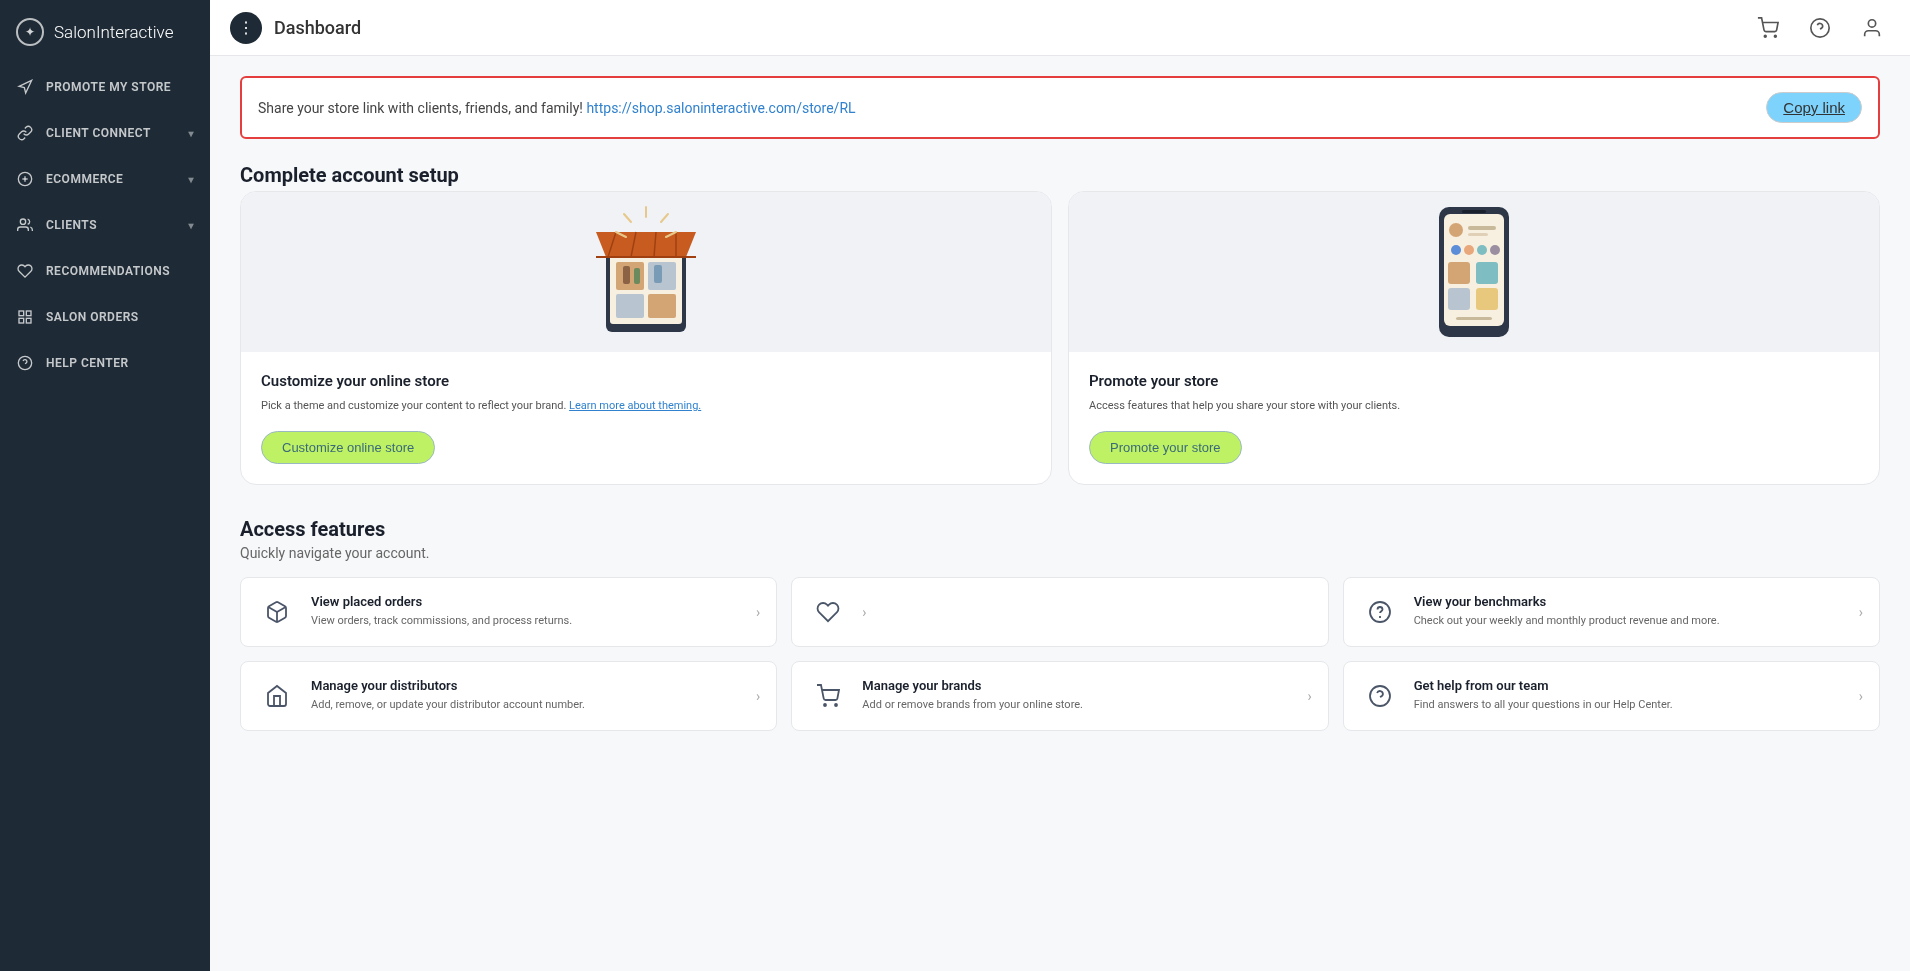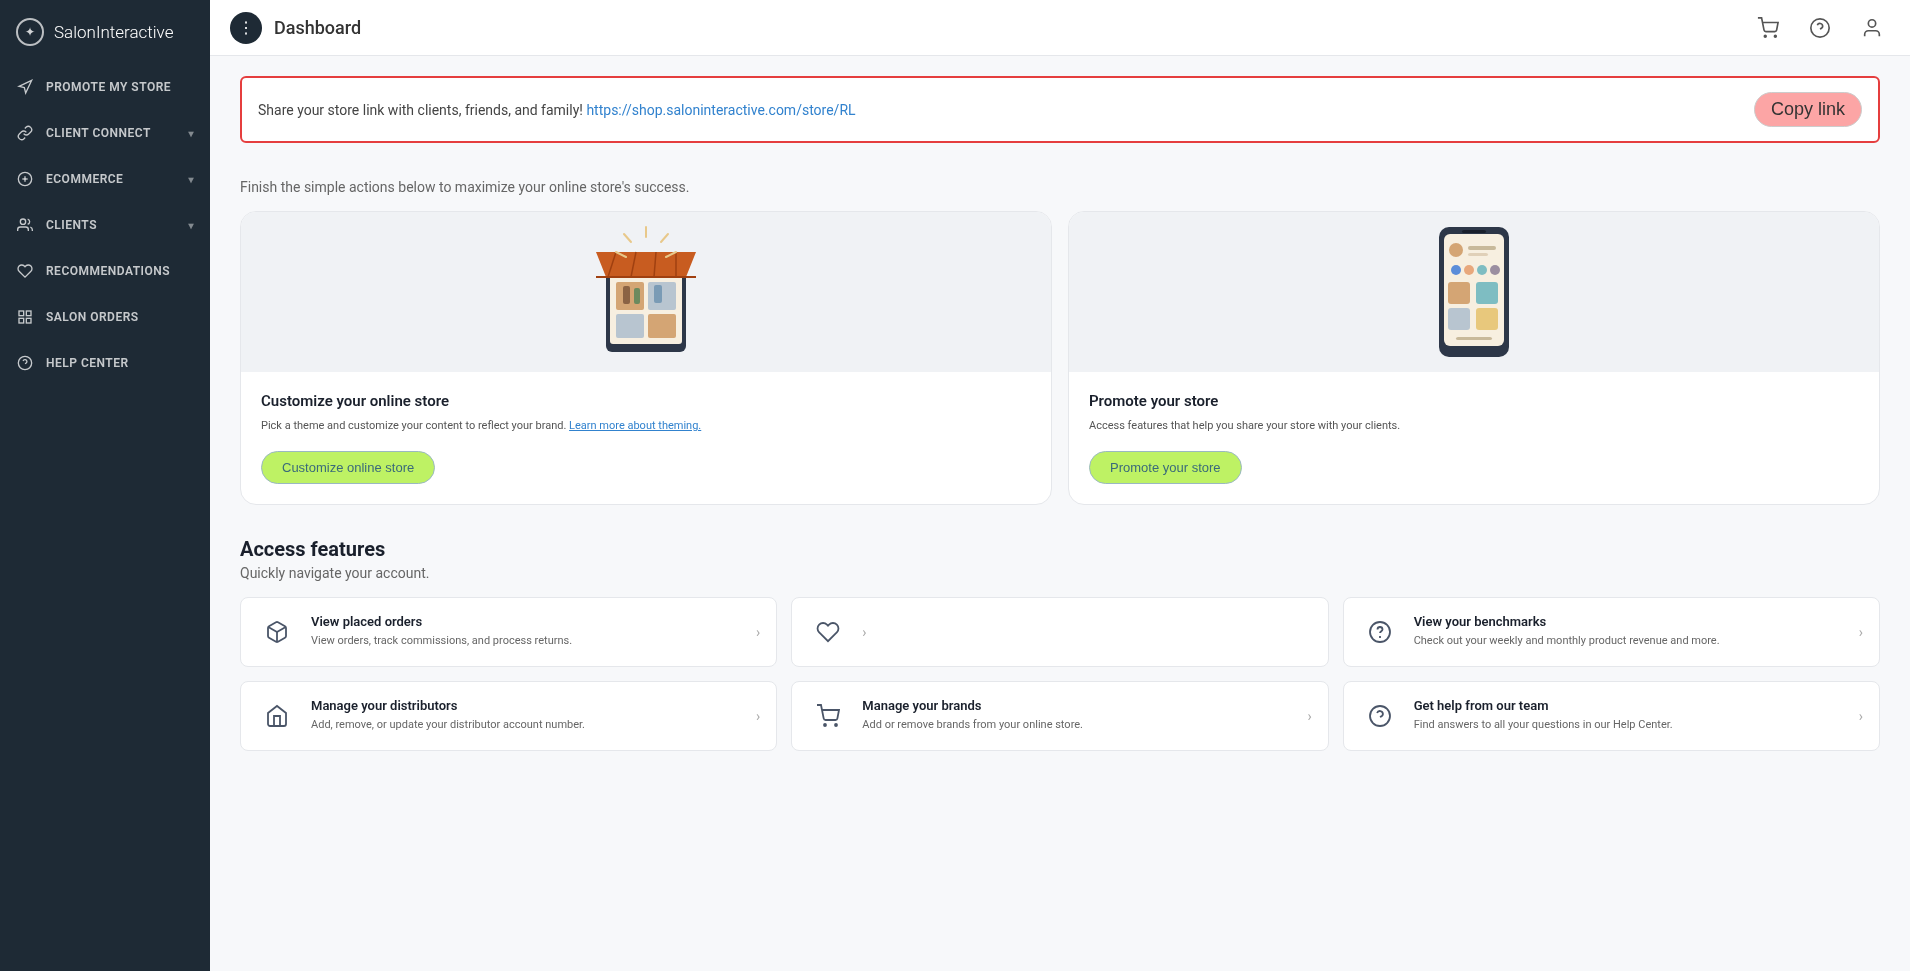--- a/index.html
+++ b/index.html
@@ -96,32 +96,33 @@
 
     
     .store-link-banner {
       background: #fff;
       border: 2px solid #e53e3e;
       border-radius: 6px;
       padding: 14px 16px;
       display: flex;
       align-items: center;
       justify-content: space-between;
-      margin-bottom: 36px;
+      margin-bottom: 24px;
     }
     .store-link-text { font-size: 14px; color: #444; }
     .store-link-url { color: #3182ce; text-decoration: none; }
     .copy-link-btn {
       border: 1px solid #ccc;
-      background: #fca5a5;
+      background: #7dd3fc;
       border-radius: 20px;
       padding: 6px 16px;
-      font-size: 18px;
+      font-size: 15px;
       cursor: pointer;
       color: #333;
+      text-decoration: underline;
     }
 
     
     .section-title { font-size: 20px; font-weight: 700; color: #1a202c; margin-bottom: 4px; }
     .section-subtitle { font-size: 14px; color: #666; margin-bottom: 16px; }
 
     
     .cards-row {
       display: grid;
       grid-template-columns: 1fr 1fr;
@@ -315,21 +316,21 @@
 
     <div class="store-link-banner">
       <div class="store-link-text">
         <span>Share your store link with clients, friends, and family!</span>
         <a href="#" class="store-link-url">https://shop.saloninteractive.com/store/RL</a>
       </div>
       <button class="copy-link-btn">Copy link</button>
     </div>
 
     <div>
-      <div class="section-subtitle">Finish the simple actions below to maximize your online store's success.</div>
+      <div class="section-title">Complete account setup</div>
 
       <div class="cards-row">
 
         <div class="setup-card">
           <div class="card-image-area">
 
             <svg width="120" height="140" viewBox="0 0 120 140" xmlns="http://www.w3.org/2000/svg">
 
               <rect x="20" y="30" width="80" height="100" rx="6" fill="#2d3748"></rect>
               <rect x="24" y="34" width="72" height="88" rx="3" fill="#f7efe0"></rect>

